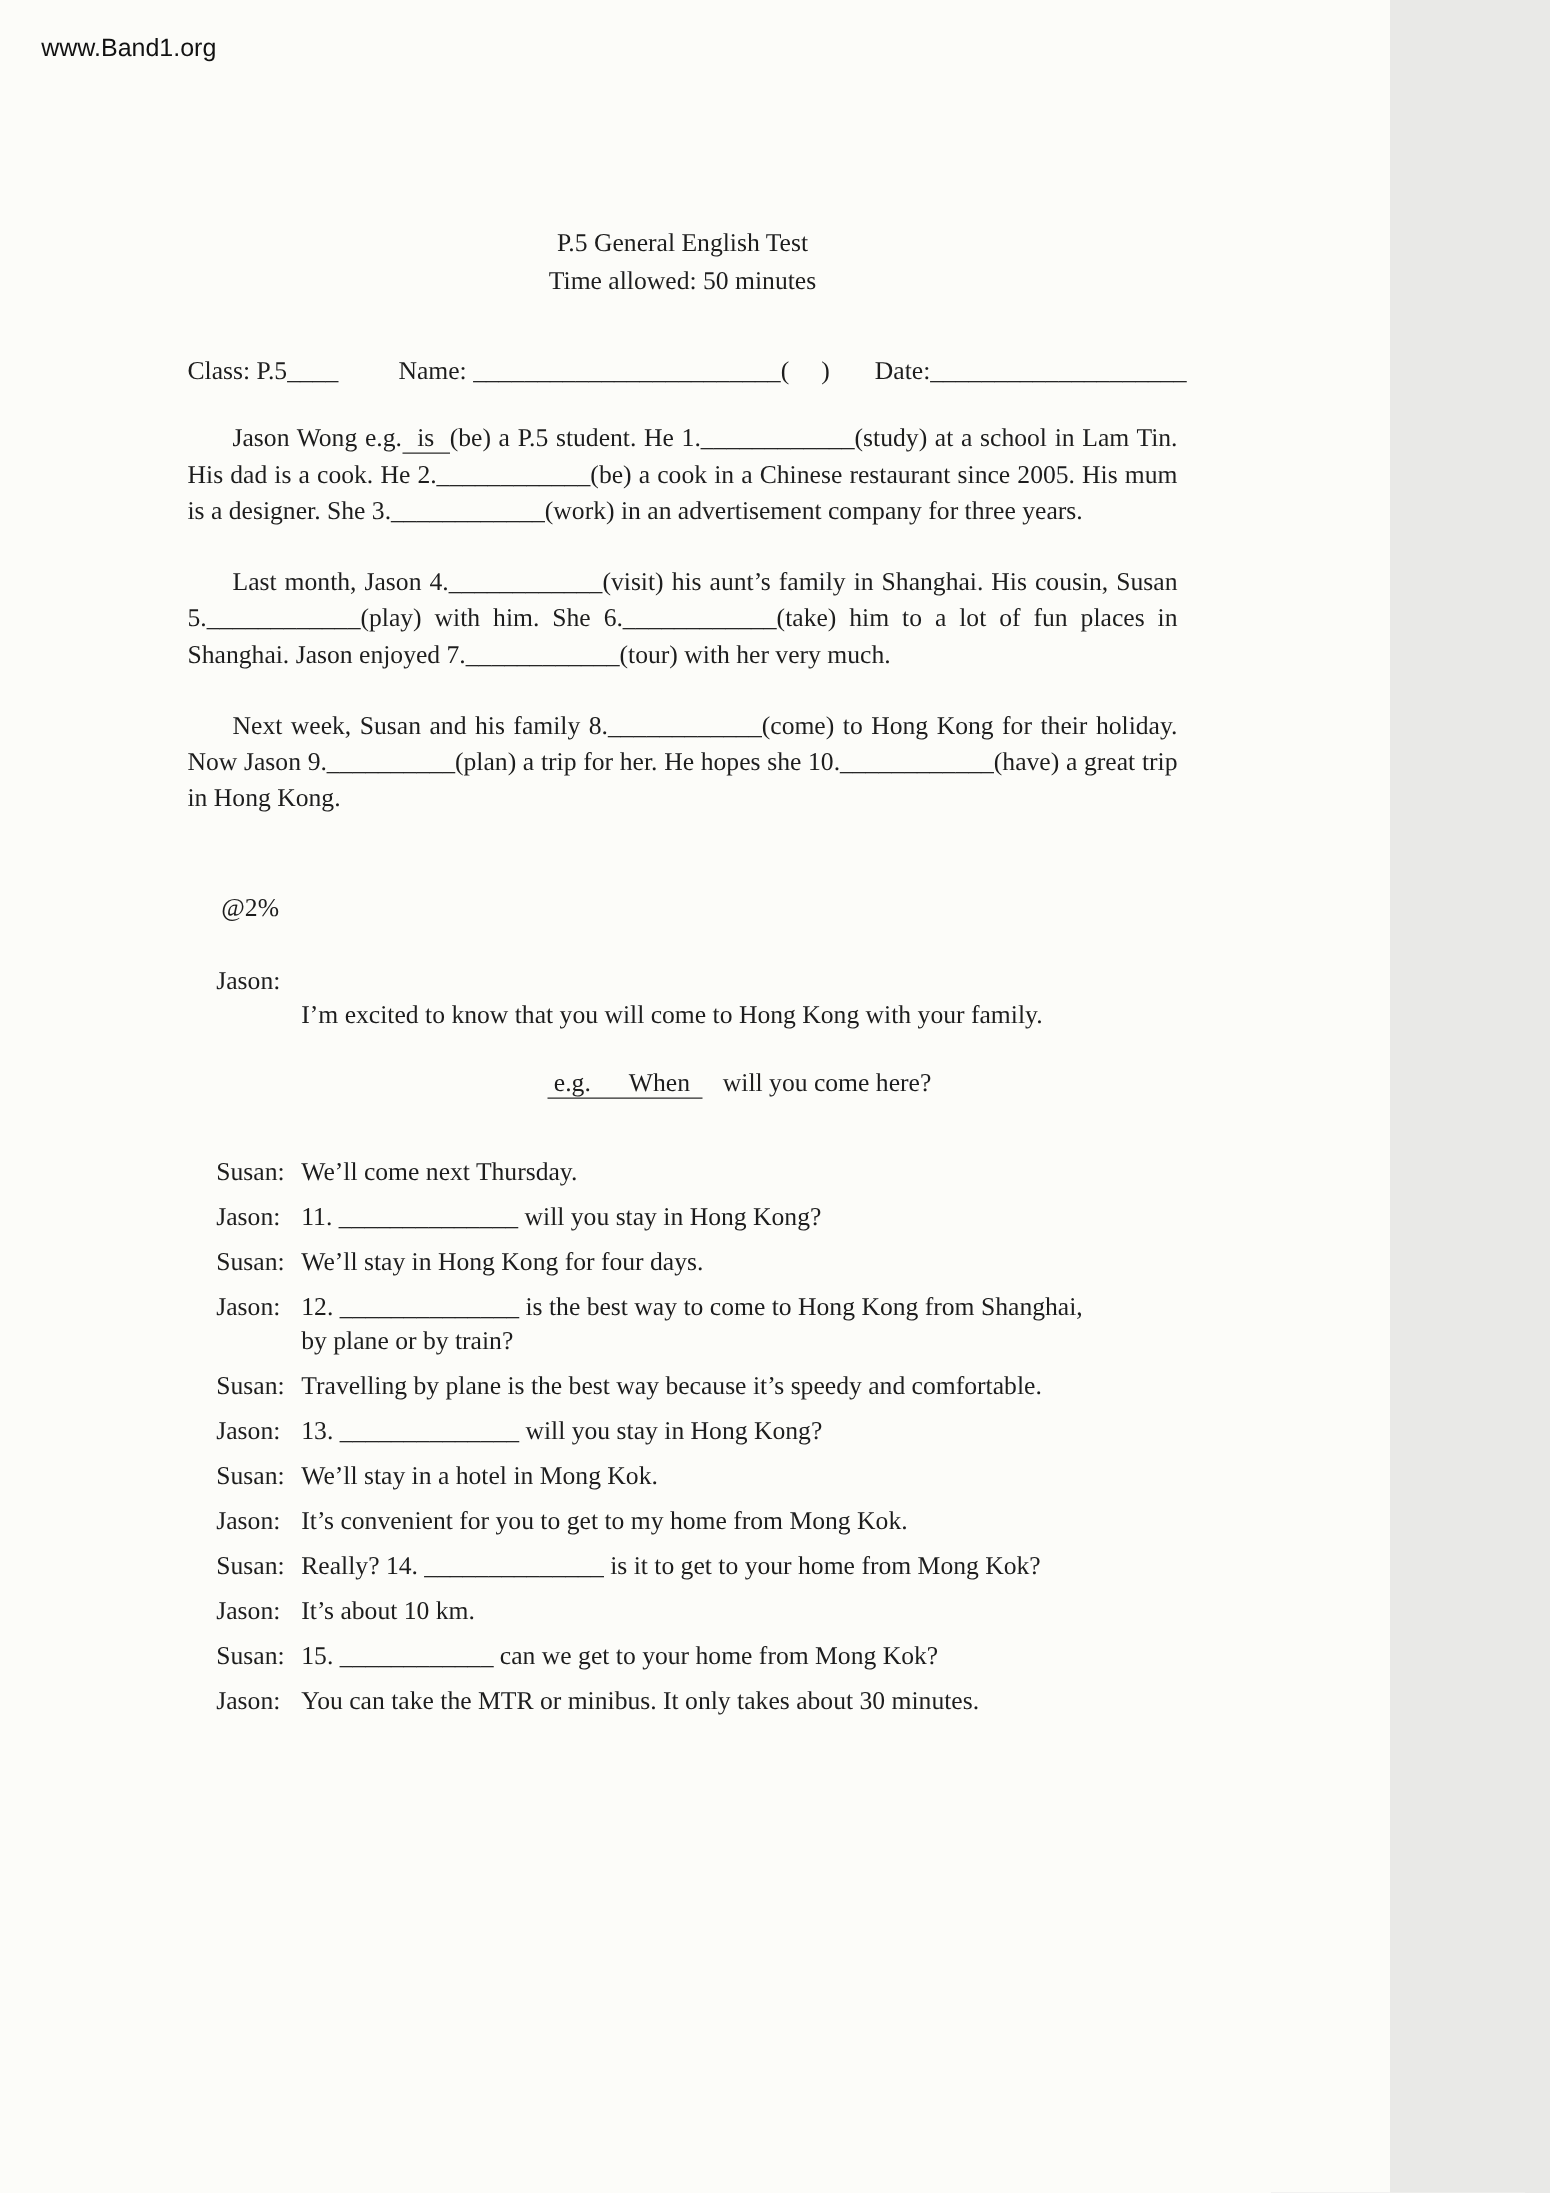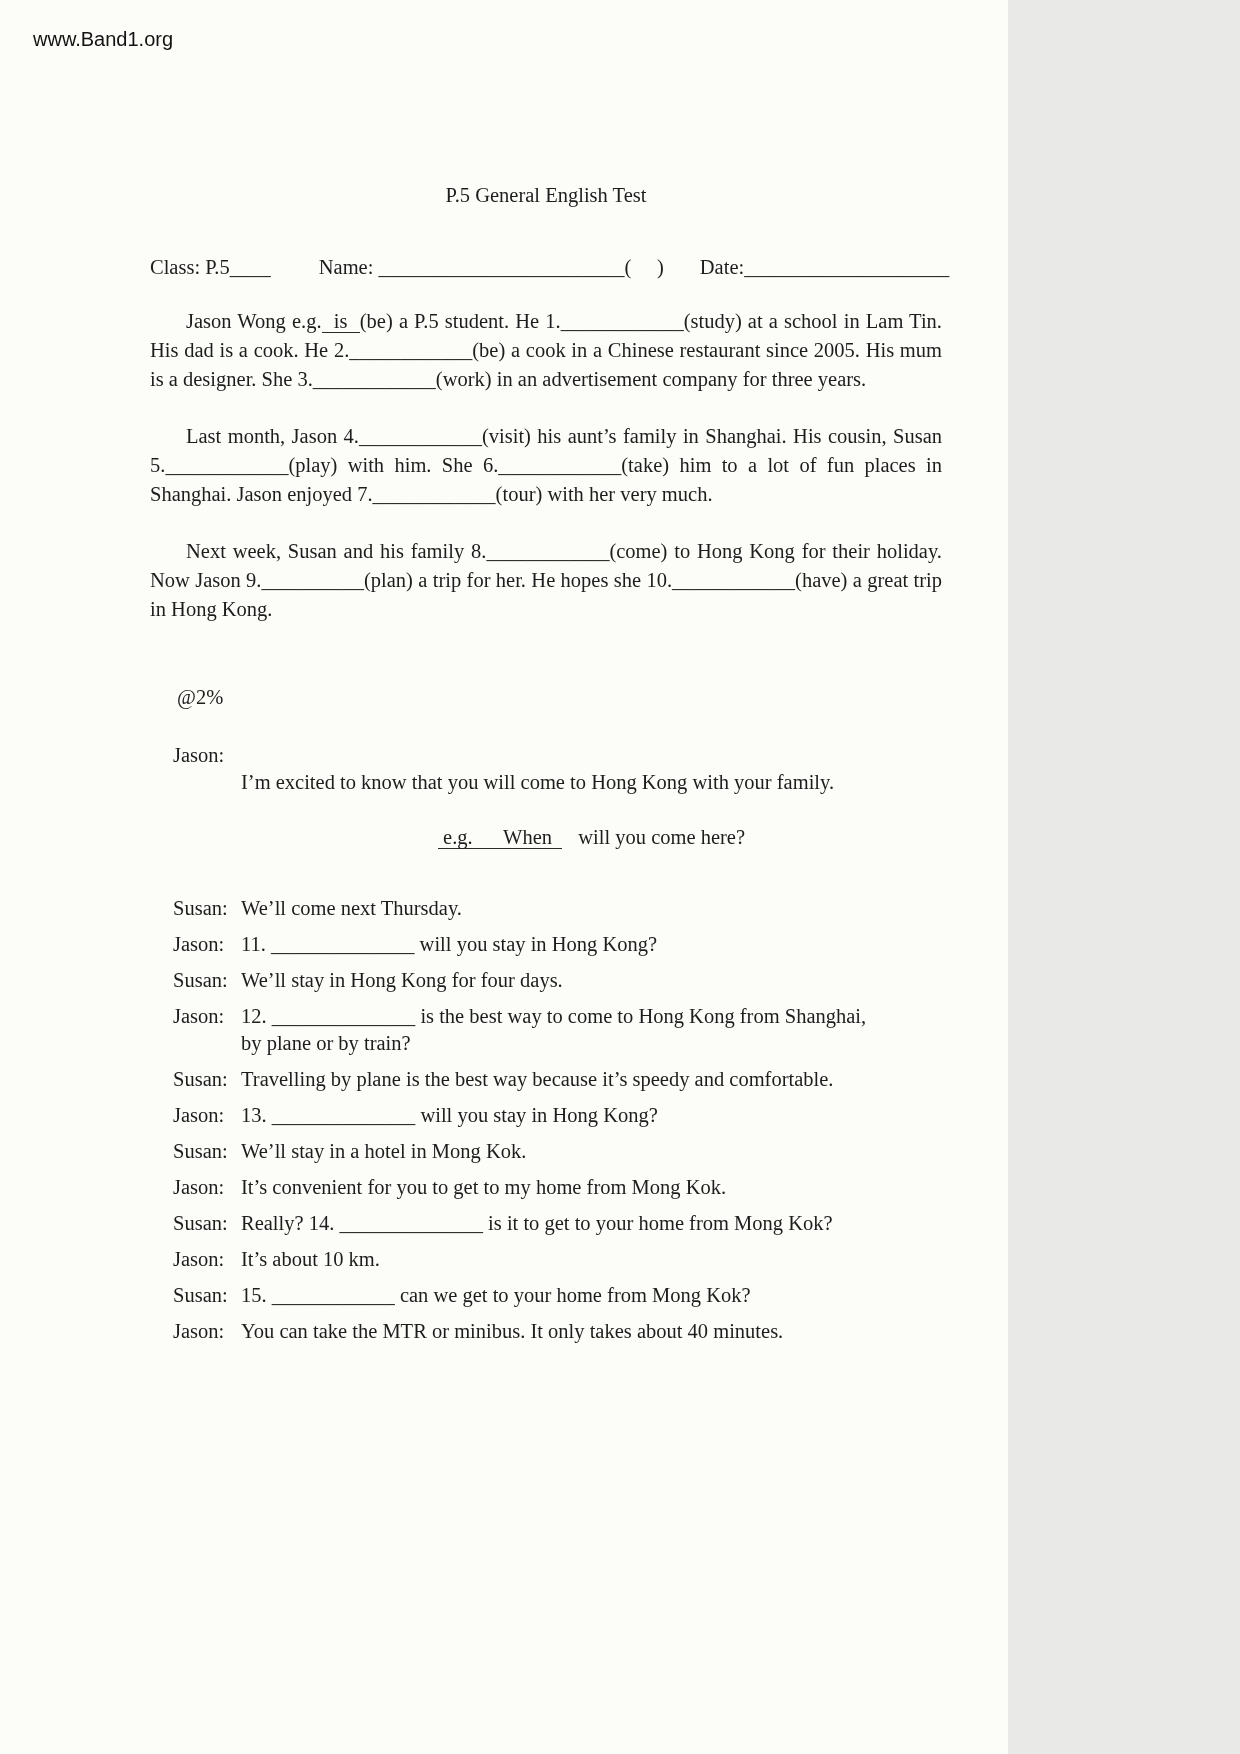--- a/index.html
+++ b/index.html
@@ -1,19 +1,19 @@
 <!DOCTYPE html>
 <html><head>
 <meta charset="utf-8">
 <style>
   * { margin:0; padding:0; box-sizing:border-box; }
   html,body { width:1240px; background:#e9e9e7; }
   .page {
     position:relative;
-    width:1008px; height:1754px;
+    width:1112px; height:1754px;
     background:#fcfcf9;
     font-family:"Liberation Serif", serif;
     color:#1d1d1d;
     font-size:20.5px;
     overflow:hidden;
   }
   .watermark {
     position:absolute; left:33px; top:28px;
     font-family:"Liberation Sans", sans-serif;
     font-size:20px; color:#121212;
@@ -55,20 +55,21 @@
 <body>
 
 <div class="page">
 
   <div class="watermark">www.Band1.org</div>
 
   <div class="content">
 
     <div class="title-block">
       <div>P.5 General English Test</div>
+      <div>Time allowed: 50 minutes</div>
     </div>
 
     <div class="info-line">
       <span>Class: P.5____</span><span class="g1"></span><span>Name: </span><span>________________________</span><span class="pre">(     )</span><span class="g2"></span><span>Date:</span><span>____________________</span>
     </div>
 
 
     <p class="para"><span>Jason Wong e.g.</span><span class="uline">  is  </span><span>(be) a P.5 student. He 1.____________(study) at a school in Lam Tin. His dad is a cook. He 2.____________(be) a cook in a Chinese restaurant since 2005. His mum is a designer. She 3.____________(work) in an advertisement company for three years.</span></p>
 
     <p class="para">Last month, Jason 4.____________(visit) his aunt’s family in Shanghai. His cousin, Susan 5.____________(play) with him. She 6.____________(take) him to a lot of fun places in Shanghai. Jason enjoyed 7.____________(tour) with her very much.</p>
@@ -140,19 +141,19 @@
         <div class="dg-text">It’s about 10 km.</div>
       </div>
 
       <div class="dg-row">
         <span class="dg-speaker">Susan:</span>
         <div class="dg-text">15.  ____________  can we get to your home from Mong Kok?</div>
       </div>
 
       <div class="dg-row">
         <span class="dg-speaker">Jason:</span>
-        <div class="dg-text">You can take the MTR or minibus. It only takes about 40 minutes.</div>
+        <div class="dg-text">You can take the MTR or minibus. It only takes about 30 minutes.</div>
       </div>
 
     </div>
 
   </div>
 </div>
 
 </body></html>

